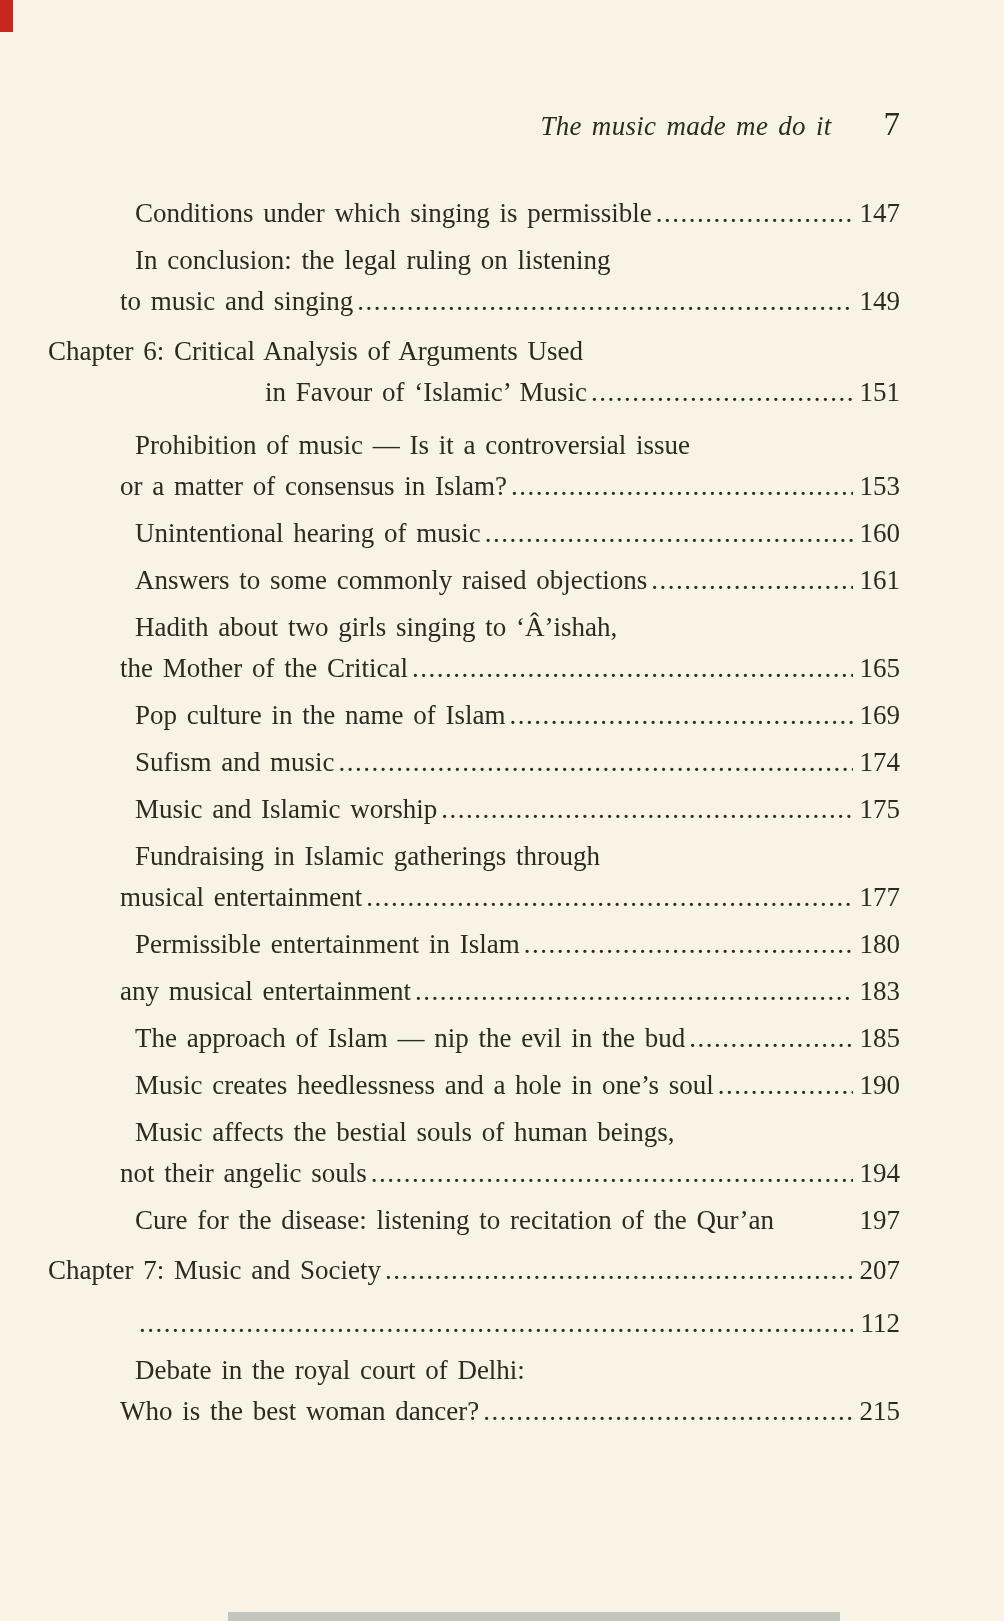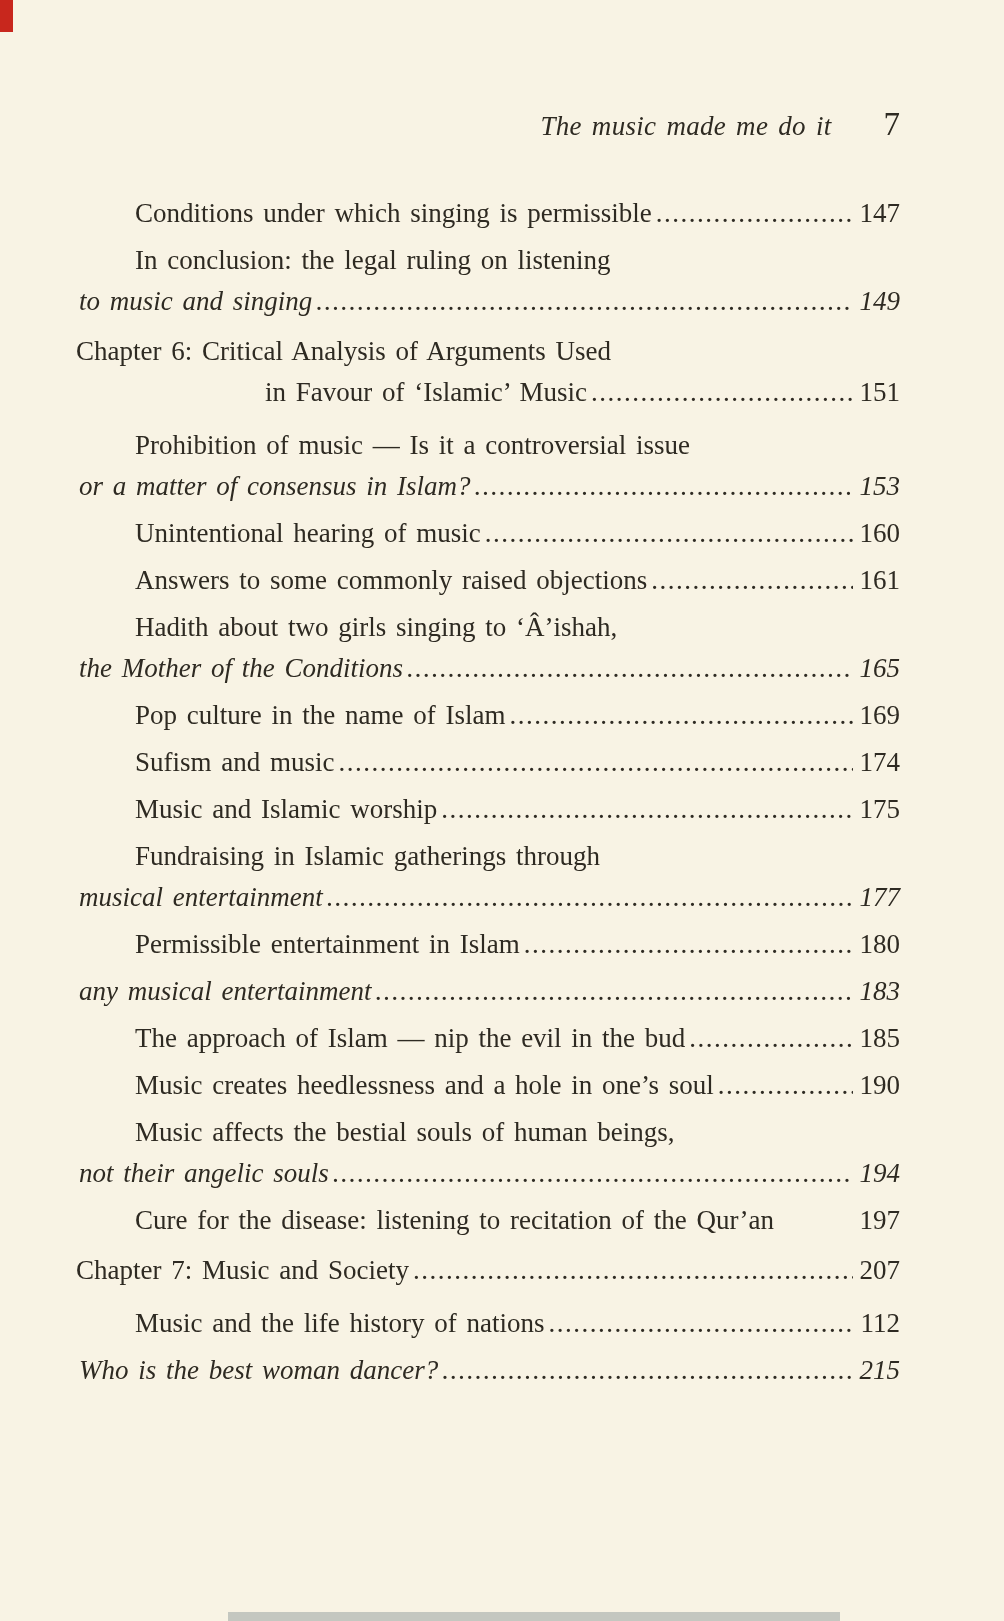--- a/index.html
+++ b/index.html
@@ -46,22 +46,22 @@
   
   .toc {
     margin-top:50px;
     padding-right:104px;
     font-size:27px;
     word-spacing:3px;
   }
   .entry { margin-bottom:6px; }
   .entry.chapter { margin-top:9px; margin-bottom:12px; }
   .entry.item  .line { padding-left:135px; }
-  .entry.chapter .line { padding-left:76px; }
-  .entry.item  .line.cont { padding-left:79px;font-style:italic; }
+  .entry.chapter .line { padding-left:48px; }
+  .entry.item  .line.cont { padding-left:120px; }
   .entry.chapter .line.cont { padding-left:265px; }
   .line {
     line-height:41px;
   }
   .line.last {
     display:flex;
     align-items:center;
   }
   .txt { flex-shrink:0; }
   .dots {
@@ -132,21 +132,21 @@
       <div class="entry item">
         <div class="line last">
           <span class="txt">Answers to some commonly raised objections</span>
           <span class="dots">........................................................................................................................................................................................................</span>
           <span class="pagenum">161</span>
         </div>
       </div>
       <div class="entry item">
         <div class="line">Hadith about two girls singing to ‘Â’ishah,</div>
         <div class="line last cont">
-          <span class="txt">the Mother of the Conditions</span>
+          <span class="txt">the Mother of the Critical</span>
           <span class="dots">........................................................................................................................................................................................................</span>
           <span class="pagenum">165</span>
         </div>
       </div>
       <div class="entry item">
         <div class="line last">
           <span class="txt">Pop culture in the name of Islam</span>
           <span class="dots">........................................................................................................................................................................................................</span>
           <span class="pagenum">169</span>
         </div>
@@ -218,26 +218,26 @@
       </div>
       <div class="entry chapter">
         <div class="line last">
           <span class="txt">Chapter 7: Music and Society</span>
           <span class="dots">........................................................................................................................................................................................................</span>
           <span class="pagenum">207</span>
         </div>
       </div>
       <div class="entry item">
         <div class="line last">
-          <span class="txt">Music and the life history of nations</span>
           <span class="dots">........................................................................................................................................................................................................</span>
           <span class="pagenum">112</span>
         </div>
       </div>
       <div class="entry item">
+        <div class="line">Debate in the royal court of Delhi:</div>
         <div class="line last cont">
           <span class="txt">Who is the best woman dancer?</span>
           <span class="dots">........................................................................................................................................................................................................</span>
           <span class="pagenum">215</span>
         </div>
       </div>
     </div>
 </div>
 
 </body></html>

